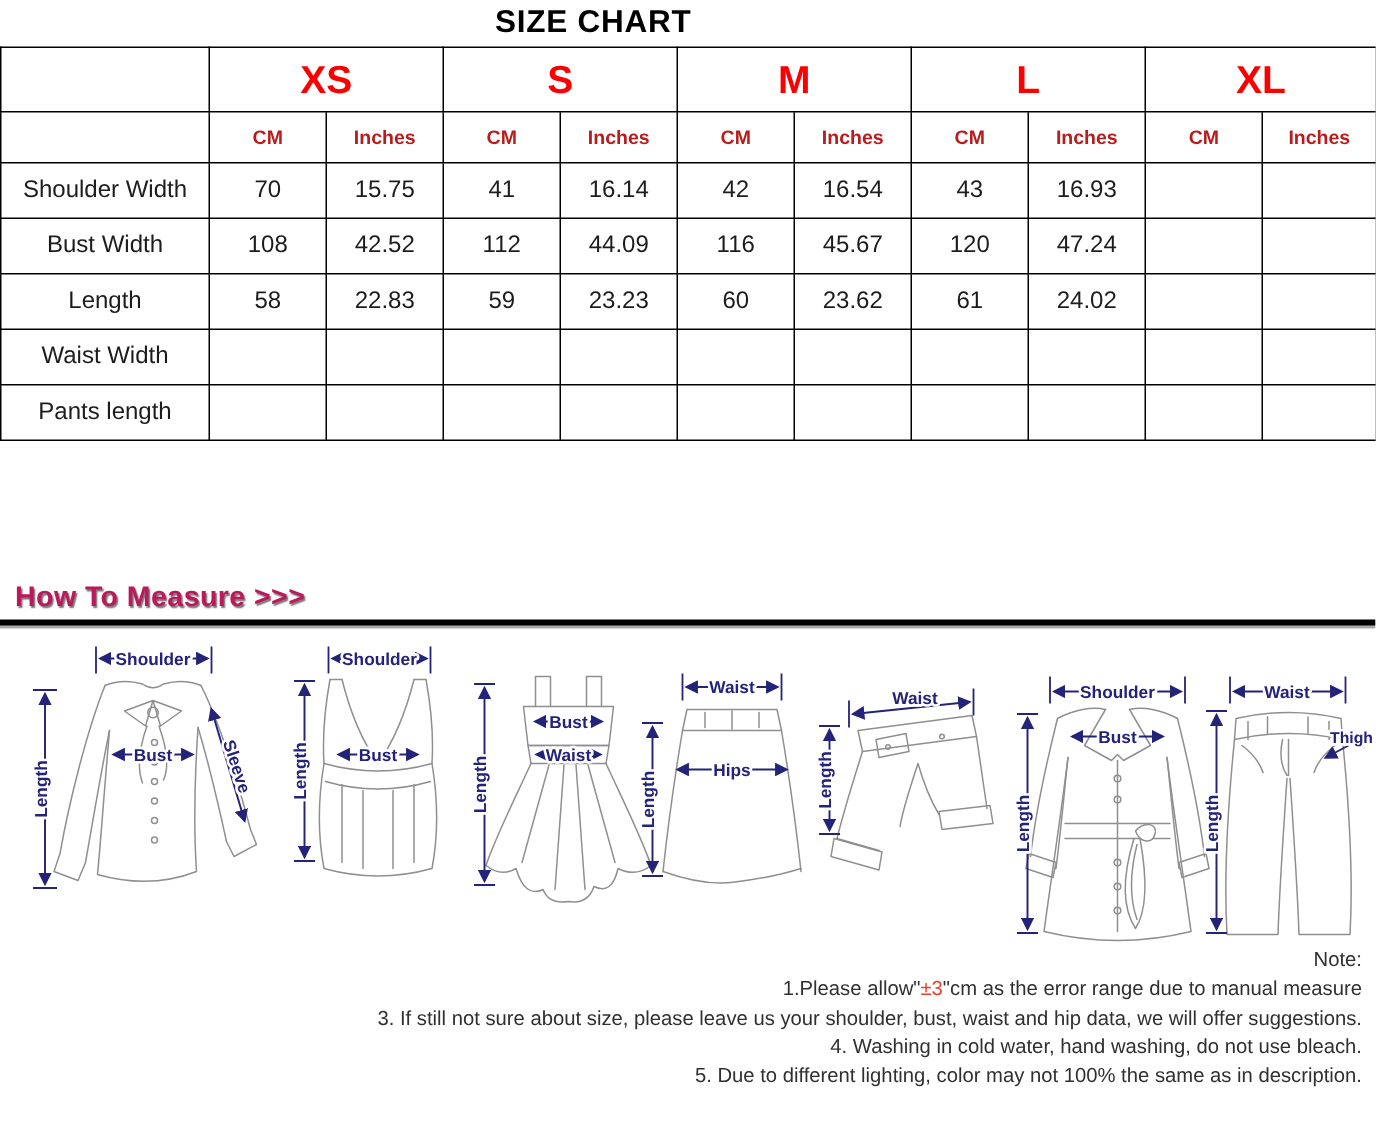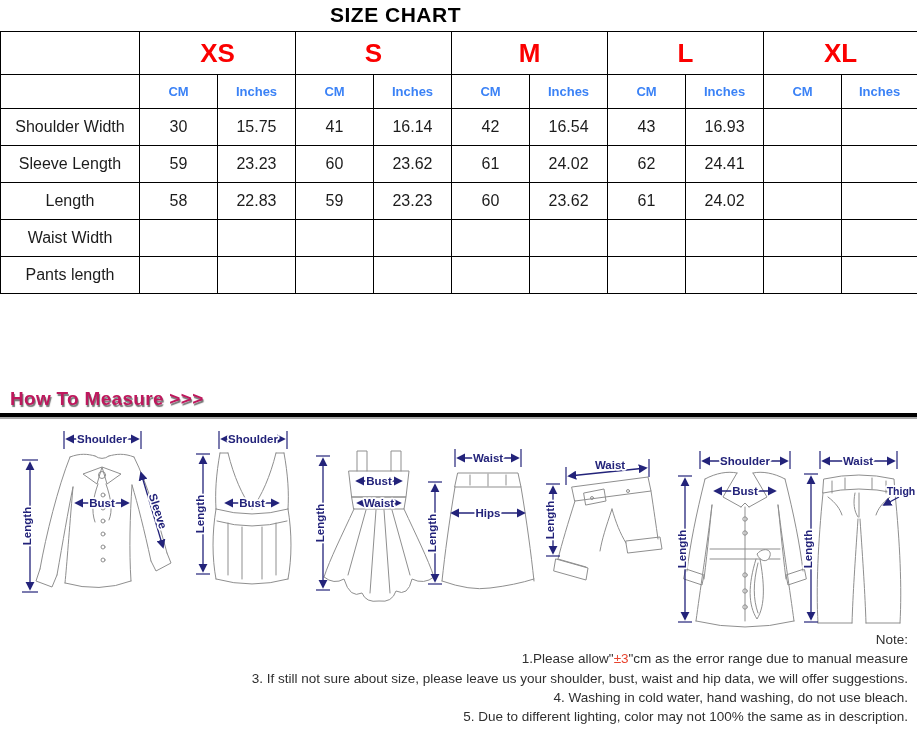--- a/index.html
+++ b/index.html
@@ -15,21 +15,21 @@
     position:absolute; top:31px; left:0; width:917px;
     border-collapse:collapse; table-layout:fixed;
   }
   table.sizechart td {
     border:1px solid #000; text-align:center; vertical-align:middle;
     padding:0; overflow:hidden; background:#fff;
   }
   td.sh { background:#dbe2ec; }
   tr.size-row td { height:42px; }
   td.size { font-size:26px; font-weight:bold; color:#fb0000; }
-  tr.unit-row td { height:33px; font-size:13px; font-weight:bold; color:#3b82f6; }
+  tr.unit-row td { height:33px; font-size:13px; font-weight:bold; color:#b91c1c; }
   tr.data-row td { height:36px; font-size:16px; color:#1c1c1c; }
   td.row-label { font-size:13px; color:#111; }
   .measure-head {
     position:absolute; top:388px; left:10px; font-size:19px; font-weight:bold;
     color:#be185d; letter-spacing:.3px;
     text-shadow:1px 1.5px 1px rgba(0,0,0,.55);
   }
   .rule {
     position:absolute; top:413px; left:0; width:917px; height:4px;
     background:#000; box-shadow:0 2px 0 #a8a8a8;
@@ -88,41 +88,41 @@
     <td>Inches</td>
     <td class="sh">CM</td>
     <td class="sh">Inches</td>
     <td>CM</td>
     <td>Inches</td>
     <td class="sh">CM</td>
     <td class="sh">Inches</td>
   </tr>
   <tr class="data-row">
     <td class="row-label">Shoulder Width</td>
-    <td class="sh">30</td>
+    <td class="sh">70</td>
     <td class="sh">15.75</td>
     <td>41</td>
     <td>16.14</td>
     <td class="sh">42</td>
     <td class="sh">16.54</td>
     <td>43</td>
     <td>16.93</td>
     <td class="sh"></td>
     <td class="sh"></td>
   </tr>
   <tr class="data-row">
-    <td class="row-label">Sleeve Length</td>
-    <td class="sh">59</td>
-    <td class="sh">23.23</td>
-    <td>60</td>
-    <td>23.62</td>
-    <td class="sh">61</td>
-    <td class="sh">24.02</td>
-    <td>62</td>
-    <td>24.41</td>
+    <td class="row-label">Bust Width</td>
+    <td class="sh">108</td>
+    <td class="sh">42.52</td>
+    <td>112</td>
+    <td>44.09</td>
+    <td class="sh">116</td>
+    <td class="sh">45.67</td>
+    <td>120</td>
+    <td>47.24</td>
     <td class="sh"></td>
     <td class="sh"></td>
   </tr>
   <tr class="data-row">
     <td class="row-label">Length</td>
     <td class="sh">58</td>
     <td class="sh">22.83</td>
     <td>59</td>
     <td>23.23</td>
     <td class="sh">60</td>

